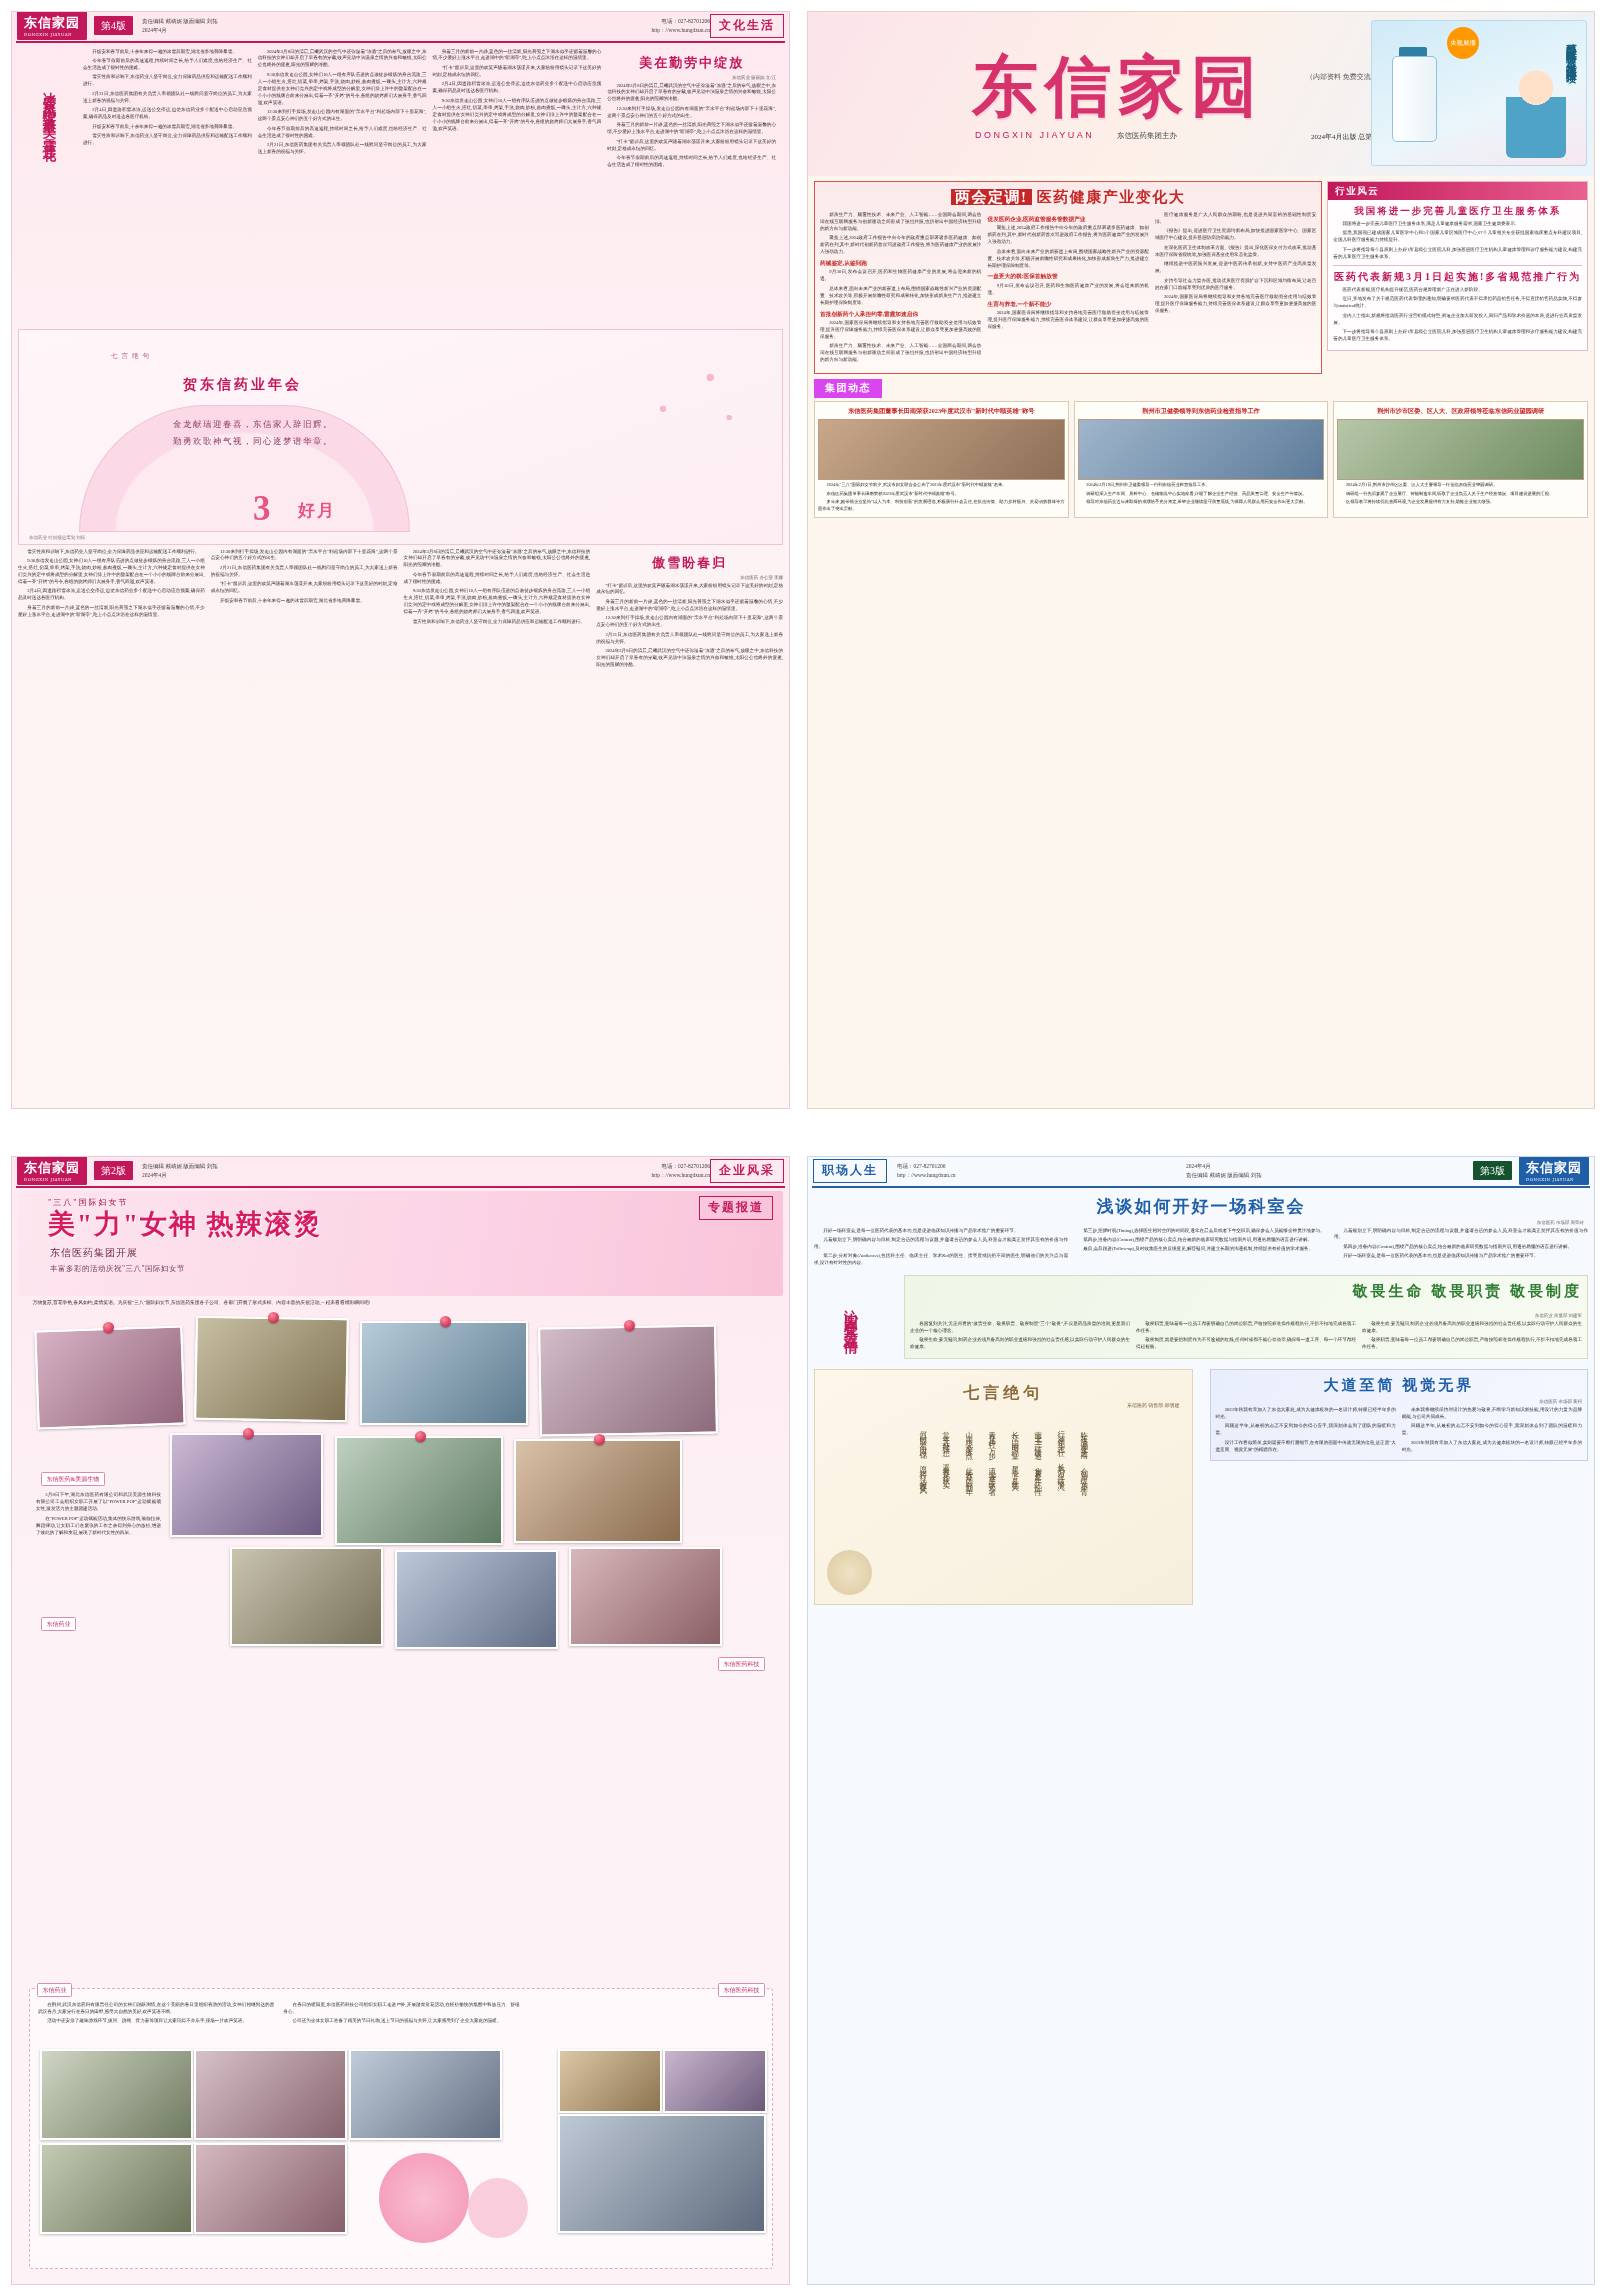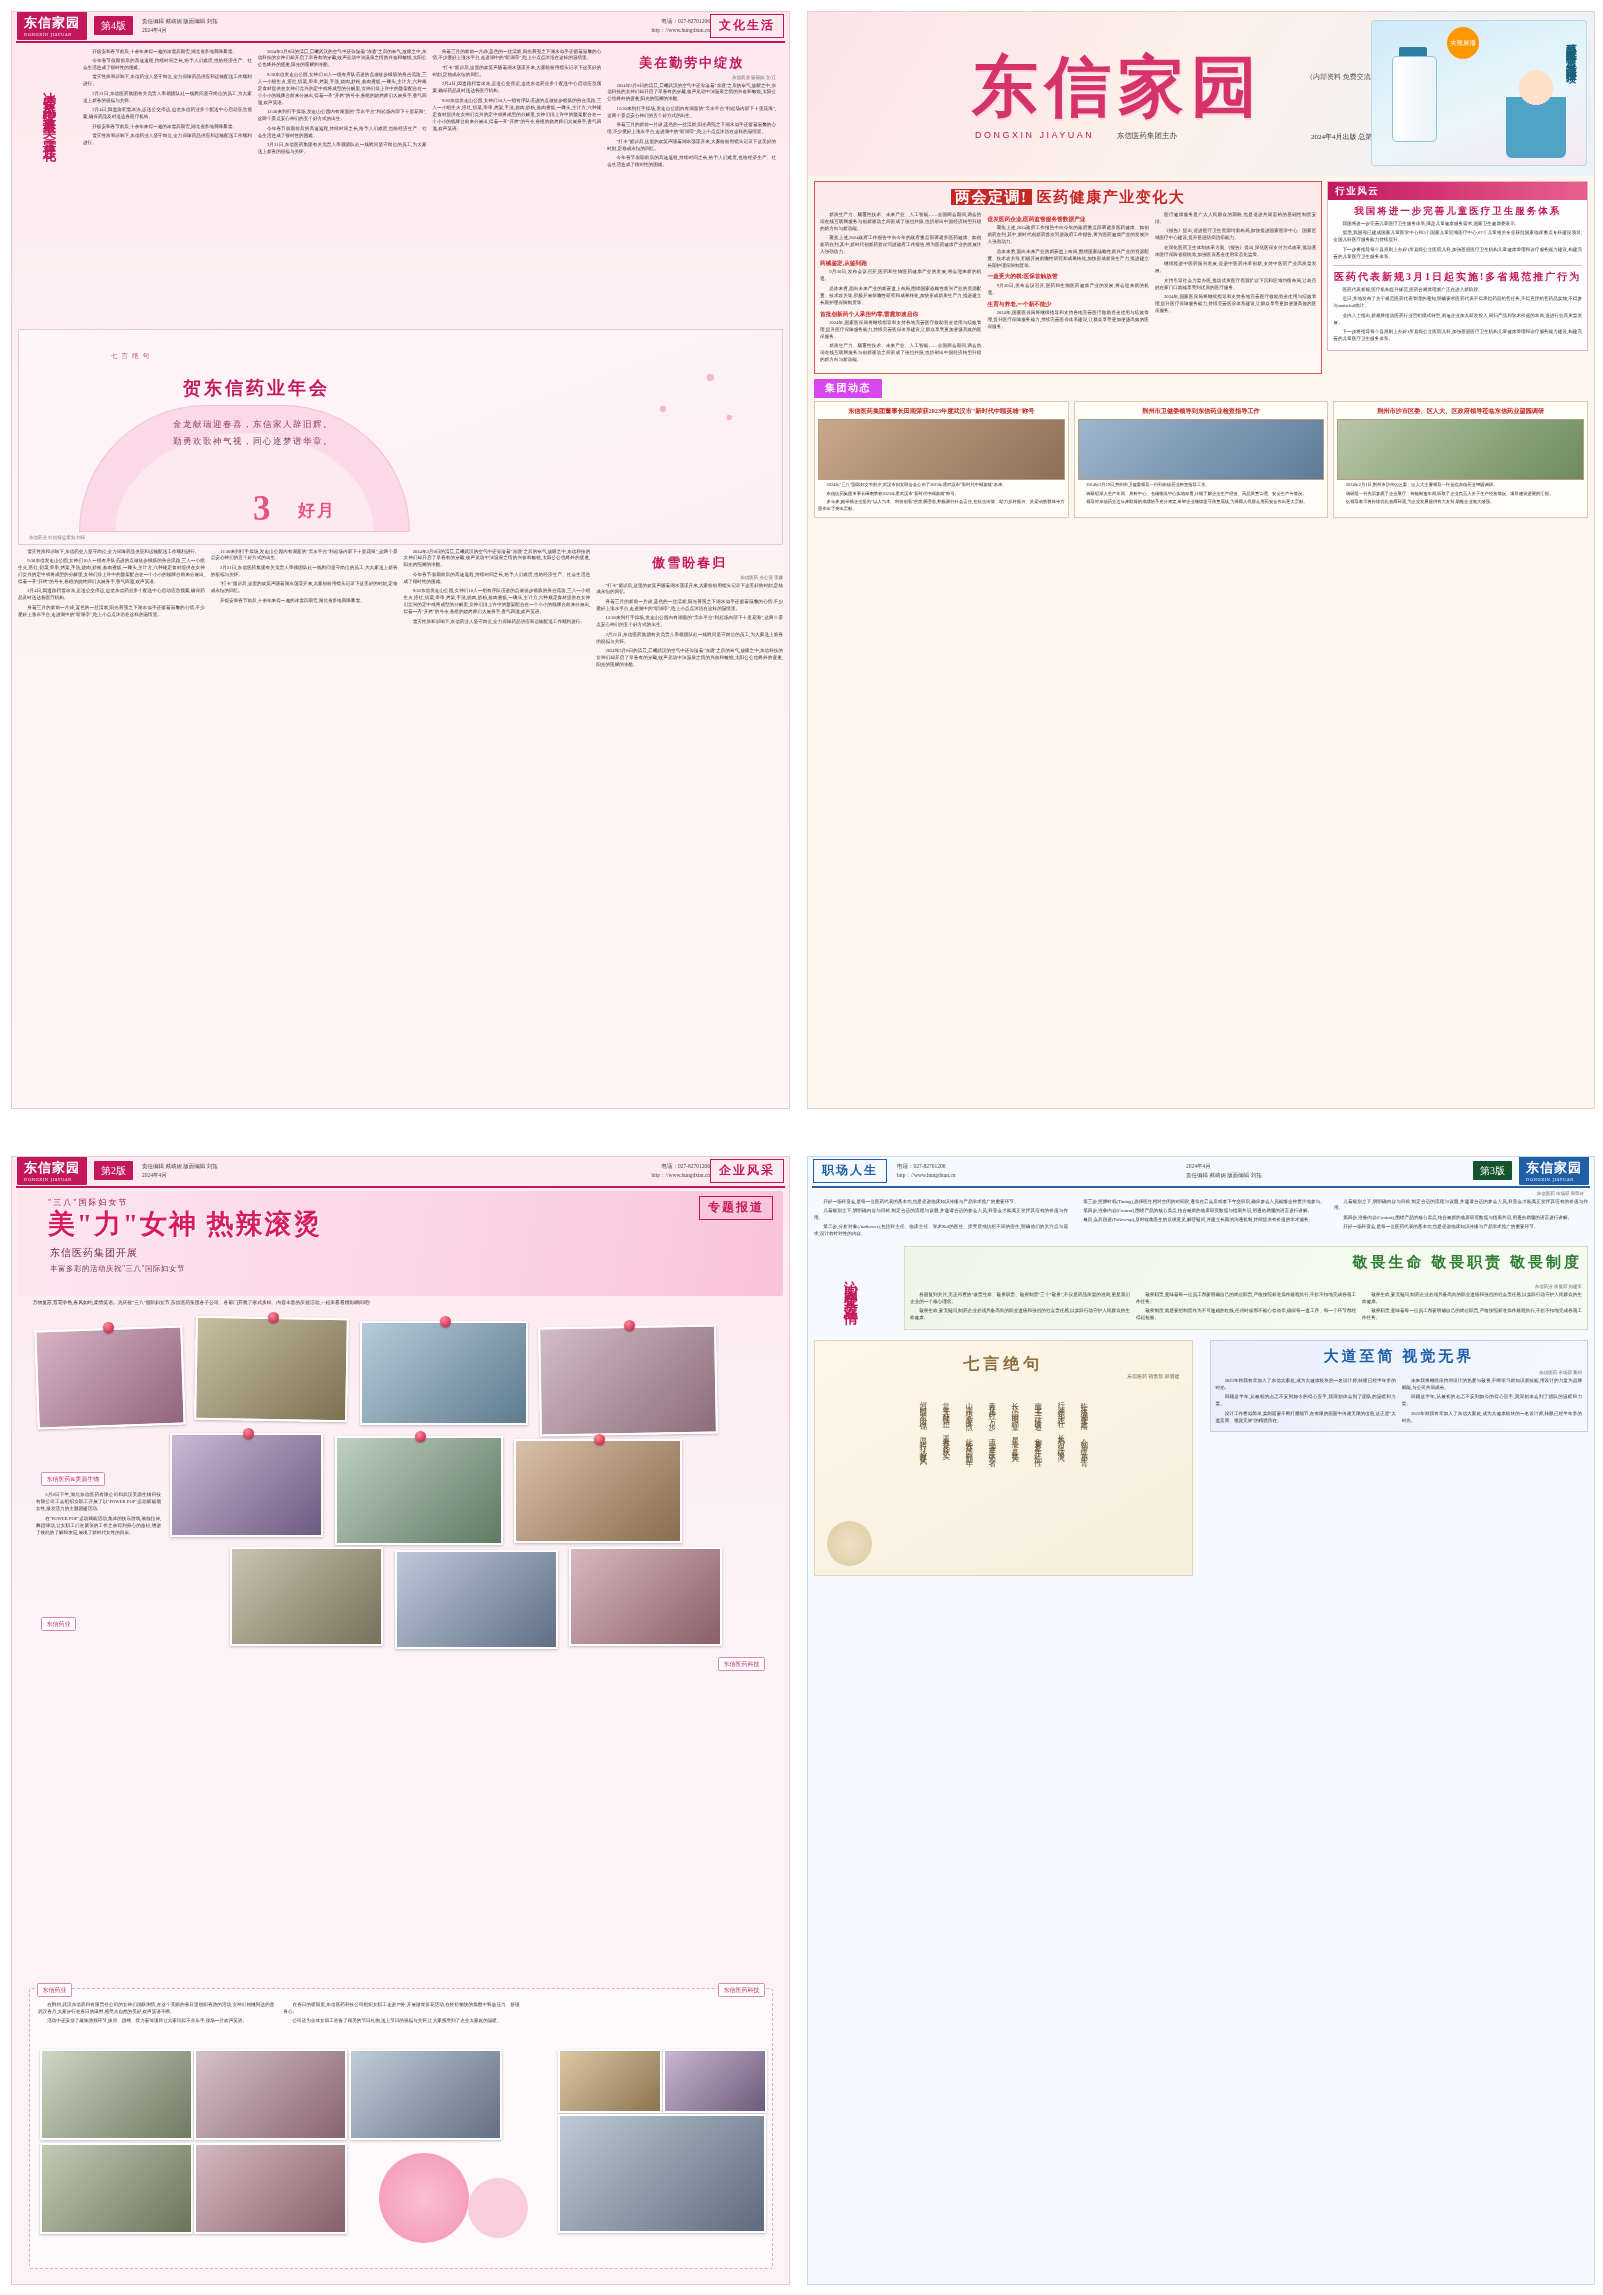--- a/index.html
+++ b/index.html
@@ -62,21 +62,21 @@
   .nc-title{font-size:6.2px;font-weight:bold;color:#c62828;text-align:center;line-height:1.45;margin:2px 1px 3px;}
   .nc-photo{height:59px;background:linear-gradient(135deg,#c9a88a,#8d6f57);border:0.5px solid #b99e83;margin-bottom:2.5px;}
   .nc-photo.b{background:linear-gradient(135deg,#9fb6cc,#5d7b99);}
   .nc-photo.c{background:linear-gradient(135deg,#b7c7a8,#6d8a5f);}
   .nc-text{font-size:4.3px;line-height:1.5;text-align:justify;}
   .nc-text p{margin:0 0 2px;text-indent:2em;}
 
   
   .p4-feature{margin:4px 6px;border:0.5px solid #eac6d5;background:linear-gradient(160deg,#fff6f9,#fdeef4);height:214px;position:relative;overflow:hidden;}
   .p4-feature .fan{position:absolute;left:60px;top:75px;width:329px;height:125px;background:radial-gradient(ellipse at 50% 100%,#fde9f0 0 55%,#fbd9e6 56% 100%);border-radius:164px 164px 0 0;border:1px solid #f1c2d4;}
-  .p4-feature .greet{position:absolute;left:164px;top:46px;font-size:18px;color:#c2185b;font-weight:bold;letter-spacing:3px;}
+  .p4-feature .greet{position:absolute;left:164px;top:46px;font-size:14px;color:#c2185b;font-weight:bold;letter-spacing:3px;}
   .p4-feature .poem{position:absolute;left:154px;top:86px;font-size:8.5px;color:#8a3b5d;line-height:2.0;letter-spacing:1.5px;}
   .p4-feature .tag{position:absolute;left:92px;top:22.4px;font-size:6.5px;color:#b0567d;letter-spacing:4px;}
   .p4-feature .num3{position:absolute;left:234px;top:159px;font-size:35px;color:#e75480;font-weight:bold;}
   .p4-feature .hao{position:absolute;left:279px;top:169px;font-size:17px;color:#e75480;letter-spacing:2px;font-weight:bold;}
   .p4-feature .branch{position:absolute;right:15px;top:10px;width:189px;height:125px;background:radial-gradient(circle at 70% 30%,#f7b8cd 0 3.5px,transparent 4px),radial-gradient(circle at 45% 55%,#f7b8cd 0 3px,transparent 3.5px),radial-gradient(circle at 80% 62%,#f7b8cd 0 2.5px,transparent 3px);}
   .p4-feature .cap{position:absolute;left:10px;bottom:4px;font-size:4.5px;color:#777;}
 
   .p4-top-title{position:absolute;left:28px;top:35px;writing-mode:vertical-rl;font-size:13.5px;font-weight:bold;color:#c2185b;letter-spacing:4px;height:279px;}
 
   
@@ -429,20 +429,21 @@
         <div>责任编辑  戴靖妮    版面编辑  刘拓</div>
       </div>
       <div class="pagenum" style="background:#14532d">第3版</div>
       <div class="logo-box" style="background:#1f5fa8;margin-left:7px">
         <span>东信家园</span>
         <small>DONGXIN JIAYUAN</small>
       </div>
     </div>
     <div class="rule blue"></div>
 
+    <div class="p3-title">浅谈如何开好一场科室会</div>
     <div class="byline" style="margin-right:10px">东信医药  市场部  周莹玲</div>
     <div class="cols">
       <div class="col ctext">
         <p>开好一场科室会,是每一位医药代表的基本功,也是促进临床知识传播与产品学术推广的重要环节。</p>
         <p>儿着规划立下,明明确内容与目标,制定合适的流程与议题,并邀请合适的参会人员,科室会才能真正发挥其应有的价值与作用。</p>
         <p>第二步,分析对象(Audiences),包括科主任、临床主任、学术Kol的医生、接受度或抗拒不同的医生,明确他们的关注点与需求,设计有针对性的内容。</p>
       </div>
       <div class="col ctext">
         <p>第三步,把握时机(Timing),选择医生相对空闲的时间段,通常在晨会后或者下午交班后,确保参会人员能够全神贯注地参与。</p>
         <p>第四步,准备内容(Content),围绕产品的核心卖点,结合最新的临床研究数据与指南共识,用通俗易懂的语言进行讲解。</p>

